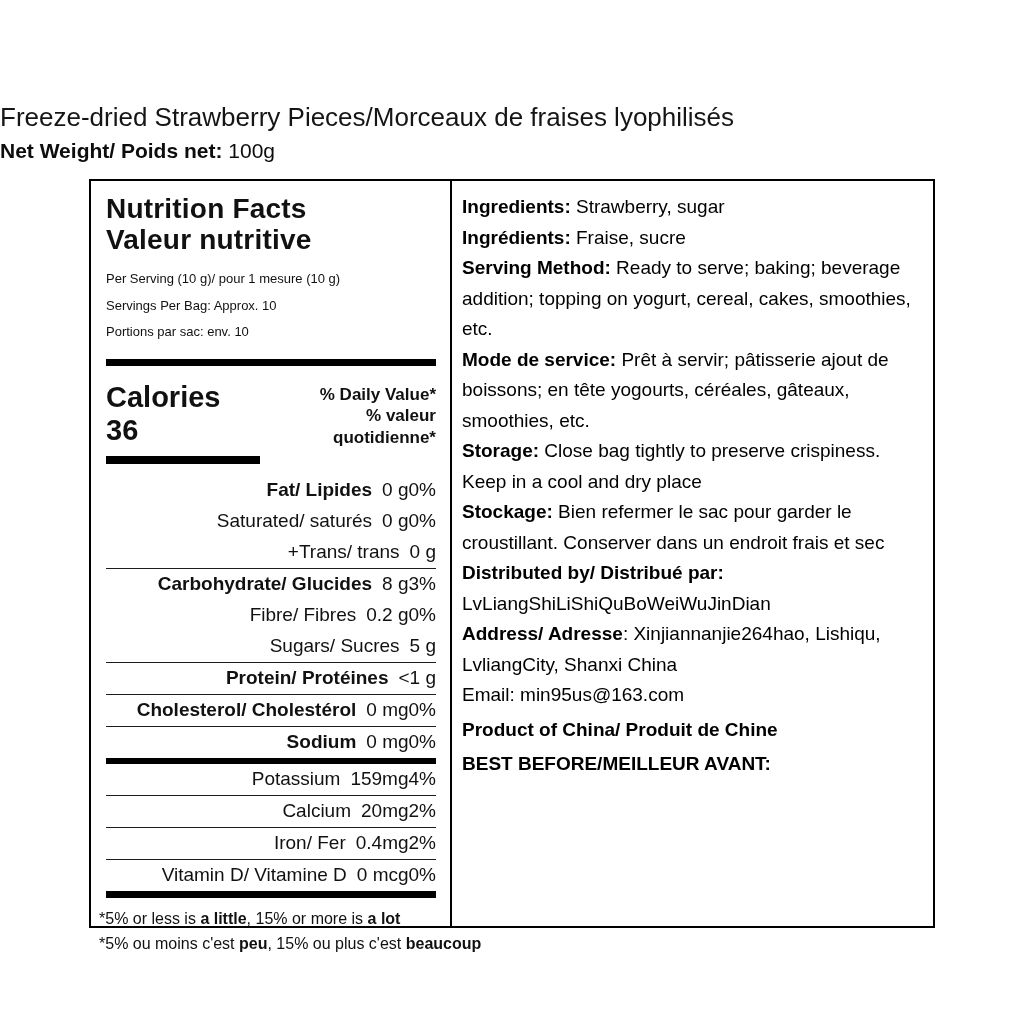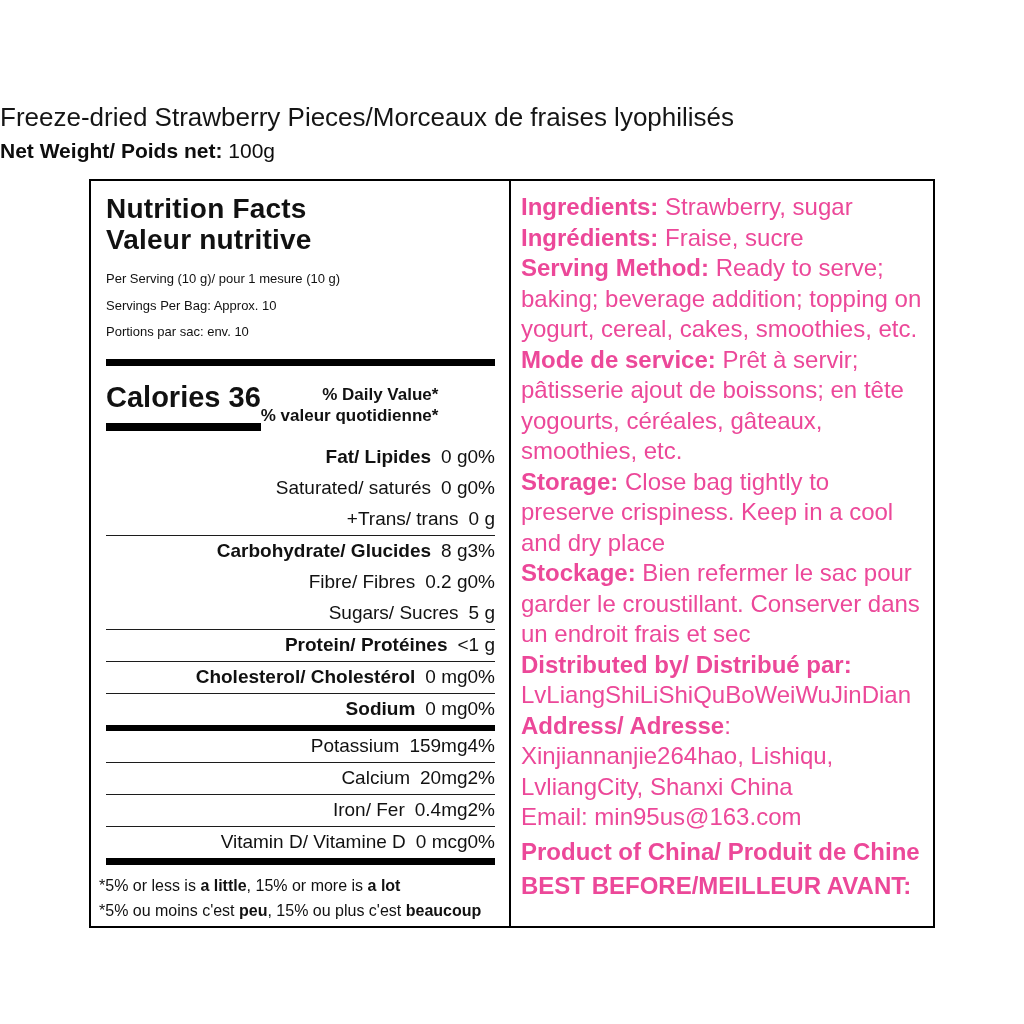--- a/index.html
+++ b/index.html
@@ -8,38 +8,38 @@
   .canvas { width:1024px; height:1024px; background:#ffffff; overflow:hidden; position:relative; }
 
   .titles { text-align:left; padding-top:102px; }
   .title1 { font-size:26px; color:#151515; }
   .title2 { font-size:21px; margin-top:6px; color:#0d0d0d; }
   .b { font-weight:700; }
 
   .label-box { width:846px; height:749px; margin:16px auto 0; border:2.5px solid #000; display:flex; }
 
   
-  .left-panel { width:420px; border-right:2.5px solid #000; padding:12px 14px 0 15px; flex:none; }
+  .left-panel { width:361px; border-right:2.5px solid #000; padding:12px 14px 0 15px; flex:none; }
   .nf-heading { font-size:28px; font-weight:700; line-height:31px; letter-spacing:0.2px; }
   .serving { margin-top:11px; font-size:13px; line-height:26.5px; border-bottom:7px solid #000; padding-bottom:13px; }
   .calories-wrap { display:flex; justify-content:flex-start; margin-top:15px; }
   .calories-word { font-size:29px; font-weight:700; border-bottom:8px solid #000; padding-bottom:9px; align-self:flex-start; }
   .dv { text-align:right; font-size:17px; font-weight:700; line-height:21.5px; margin-top:3px; }
   .nf-rows { margin-top:11px; border-bottom:7px solid #000; }
   .nf-row { display:flex; justify-content:flex-end; align-items:baseline; font-size:19px; line-height:24px; padding:3px 0 4px; }
   .nf-row.indent { padding-left:27px; }
   .nf-row.sep-thin { border-top:1.5px solid #1c1c1c; }
   .nf-row.sep-thick { border-top:6px solid #000; }
   .nf-amount { margin-left:10px; }
   .nf-pct { font-size:19px; }
   .footnotes { font-size:16px; line-height:25px; padding-top:8px; margin-left:-7px; white-space:nowrap; }
 
   
   .right-panel { flex:1; padding:11px 4px 0 10px; }
-  .info-para { font-size:24px; line-height:30.5px; color:#ec4899; }
+  .info-para { font-size:19px; line-height:30.5px; color:#000000; }
   .info-para.gap { margin-top:4px; }
 </style>
 </head>
 <body>
 
 <div class="canvas">
 
   <div class="titles">
     <div class="title1">Freeze-dried Strawberry Pieces/Morceaux de fraises lyophilisés</div>
     <div class="title2"><span class="b">Net Weight/ Poids net:</span><span> 100g</span></div>

